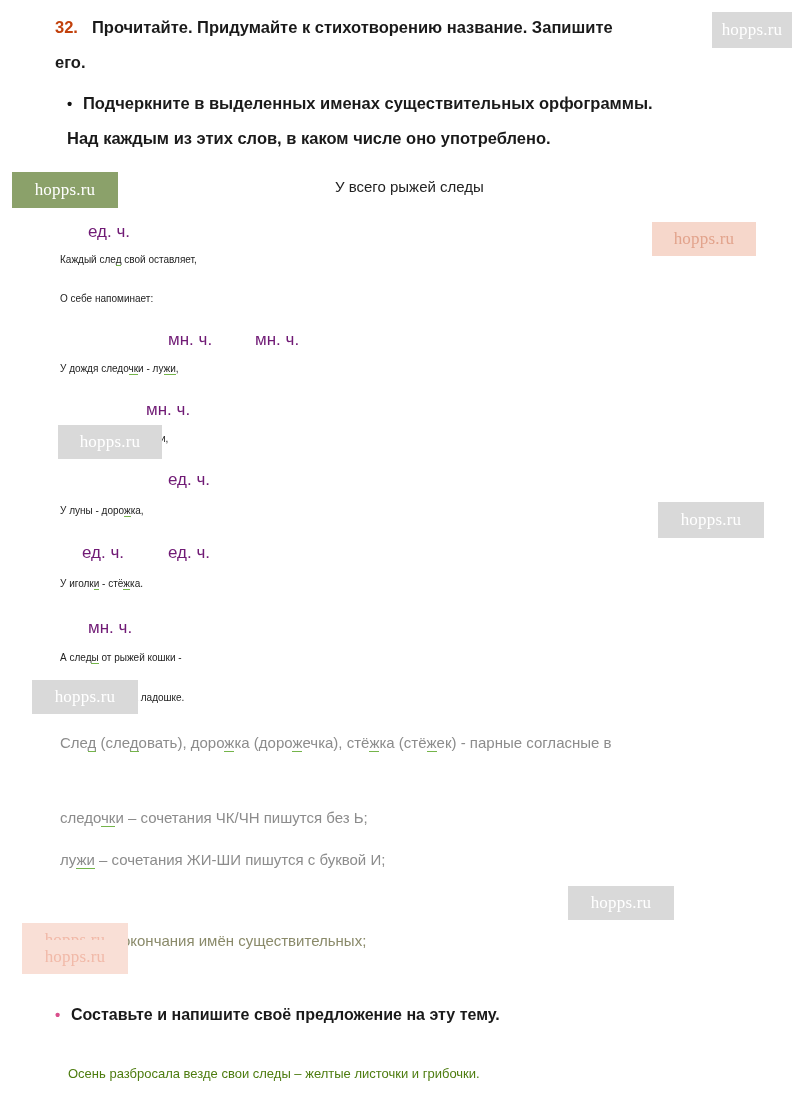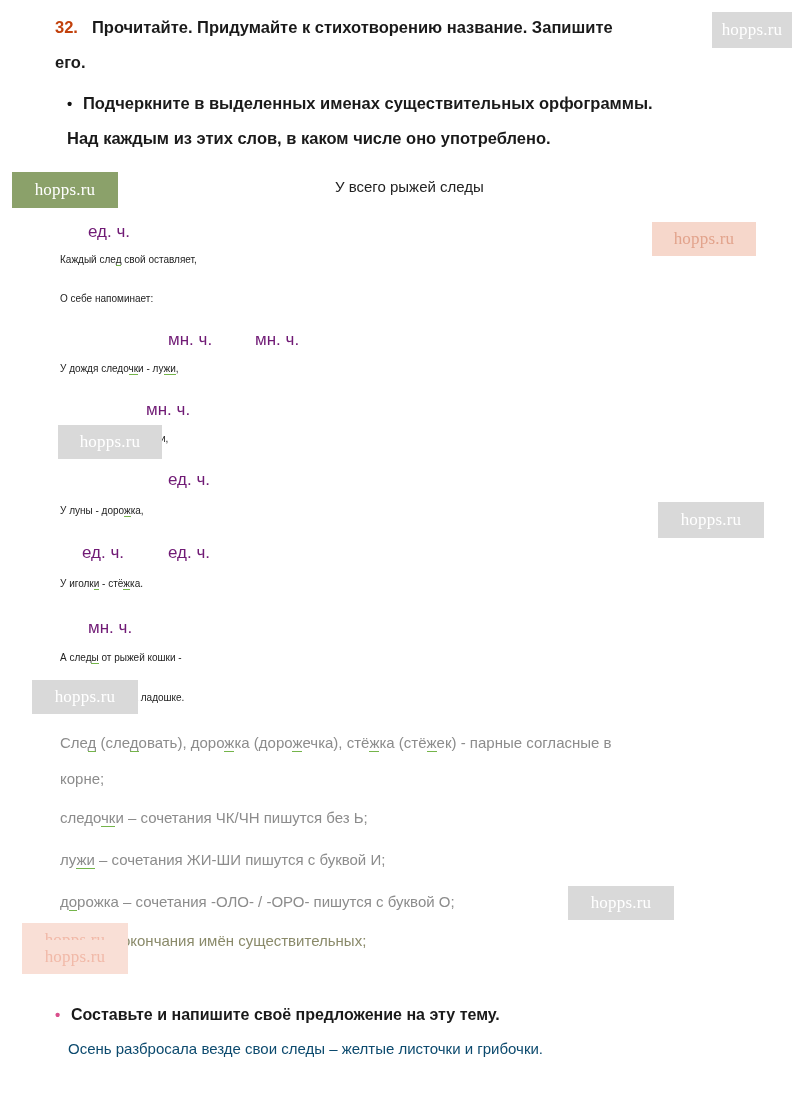--- a/index.html
+++ b/index.html
@@ -94,23 +94,23 @@
   
   .bullet-line.b2 {
     top: 1000px;
     font-size: 16px;
   }
   .bullet-line.b2 .dot { color: #d94f8c; }
 
   .answer {
     position: absolute;
     left: 68px;
-    top: 1040px;
-    font-size: 15px;
-    color: #0c4a6e;
+    top: 1066px;
+    font-size: 13px;
+    color: #4d7c0f;
   }
 
   
   .wm {
     position: absolute;
     font-size: 17px;
     color: #ffffff;
     letter-spacing: 0.2px;
     display: flex;
     align-items: center;
@@ -171,29 +171,25 @@
   <div class="mark" style="left:88px; top:618px;">мн. ч.</div>
   <div class="pline" style="top:652px;">
     А след<span class="u-green">ы</span> от рыжей кошки -
   </div>
 
   <div class="pline" style="top:692px;">Пять царапин на ладошке.</div>
 
   <div class="expl" style="top:729px;">
     Сле<span class="u-green">д</span> (сле<span class="u-green">д</span>овать), доро<span class="u-green">ж</span>ка (доро<span class="u-green">ж</span>ечка), стё<span class="u-green">ж</span>ка (стё<span class="u-green">ж</span>ек) - парные согласные в
   </div>
-  <div class="expl" style="top:765px;">корне;</div>
   <div class="expl" style="top:804px;">
     следо<span class="u-green">чк</span>и –  сочетания ЧК/ЧН пишутся без Ь;
   </div>
   <div class="expl" style="top:846px;">
     лу<span class="u-green">жи</span> –  сочетания ЖИ-ШИ пишутся с буквой И;
-  </div>
-  <div class="expl" style="top:888px;">
-    д<span class="u-green">о</span>рожка – сочетания -ОЛО- / -ОРО- пишутся с буквой О;
   </div>
   <div class="expl" style="top:927px; color:#8a8a6a;">
     иголк<span class="u-green">и</span> – окончания имён существительных;
   </div>
 
   <div class="bullet-line b2">
     <span class="dot">•</span><span>Составьте и напишите своё предложение на эту тему.</span>
   </div>
 
   <div class="answer">Осень разбросала везде свои следы – желтые листочки и грибочки.</div>

